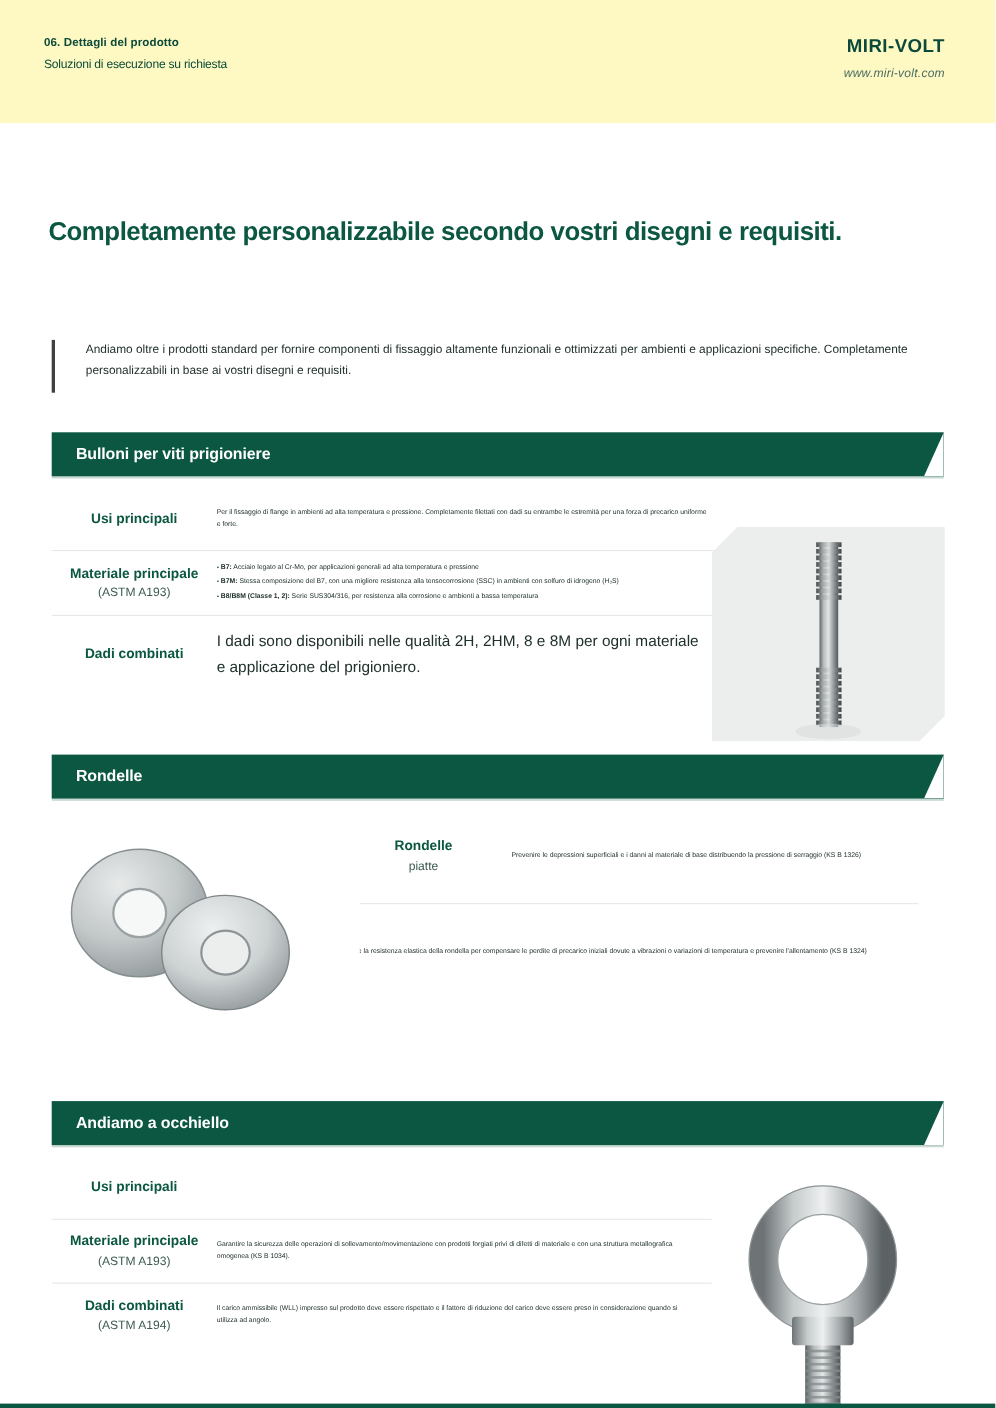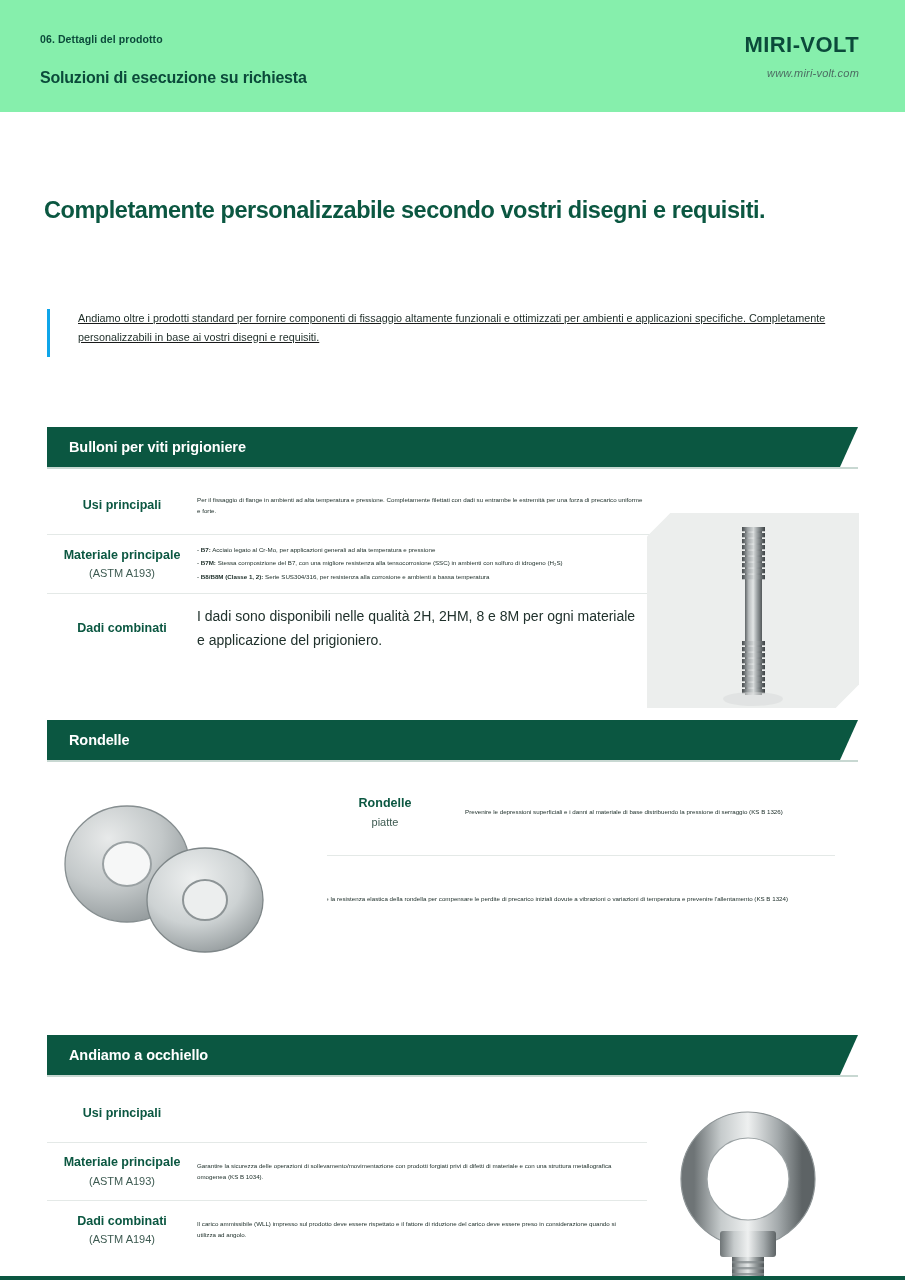--- a/index.html
+++ b/index.html
@@ -10,46 +10,46 @@
     background: #ffffff;
     font-family: "Liberation Sans", sans-serif;
     color: #1a1a1a;
     overflow: hidden;
     position: relative;
   }
 
   
   .page-header {
     height: 112px;
-    background: #86efac;
+    background: #fef9c3;
     position: relative;
     padding: 30px 22px 0 40px;
   }
   .hdr-left { position: absolute; left: 40px; top: 33px; }
   .hdr-eyebrow {
     font-size: 10.5px;
     font-weight: 700;
     color: #0b4a3a;
     letter-spacing: .1px;
   }
   .hdr-title {
-    margin-top: 24px;
-    font-size: 16px;
-    font-weight: 700;
+    margin-top: 8px;
+    font-size: 11px;
+    font-weight: 400;
     color: #0b4a3a;
     letter-spacing: -.2px;
   }
   .hdr-right {
     position: absolute;
     right: 46px;
     top: 32px;
     text-align: right;
   }
   .brand {
-    font-size: 22px;
+    font-size: 17px;
     font-weight: 700;
     color: #0b4a3a;
     letter-spacing: .4px;
   }
   .brand-url {
     margin-top: 9px;
     font-size: 11px;
     color: #4c6d63;
     letter-spacing: .2px;
     font-style: italic;
@@ -61,34 +61,33 @@
     font-size: 23.5px;
     font-weight: 700;
     color: #0b5741;
     letter-spacing: -.45px;
   }
 
   
   .intro {
     margin: 85px 0 0 47px;
     padding-left: 28px;
-    border-left: 3px solid #0ea5e9;
+    border-left: 3px solid #404040;
     width: 808px;
     min-height: 48px;
-    text-decoration: underline;
   }
   .intro p {
     font-size: 10.8px;
     line-height: 1.72;
     color: #22312c;
   }
 
   
   .section { position: relative; margin: 0 0 0 47px; width: 811px; }
-  .sec-bullone { margin-top: 70px; }
+  .sec-bullone { margin-top: 36px; }
   .sec-rondelle { margin-top: 41px; }
   .sec-occhiello { margin-top: 43px; }
 
   .sec-head {
     position: relative;
     height: 40px;
     background: #0b5741;
     display: flex;
     align-items: center;
     padding-left: 22px;

